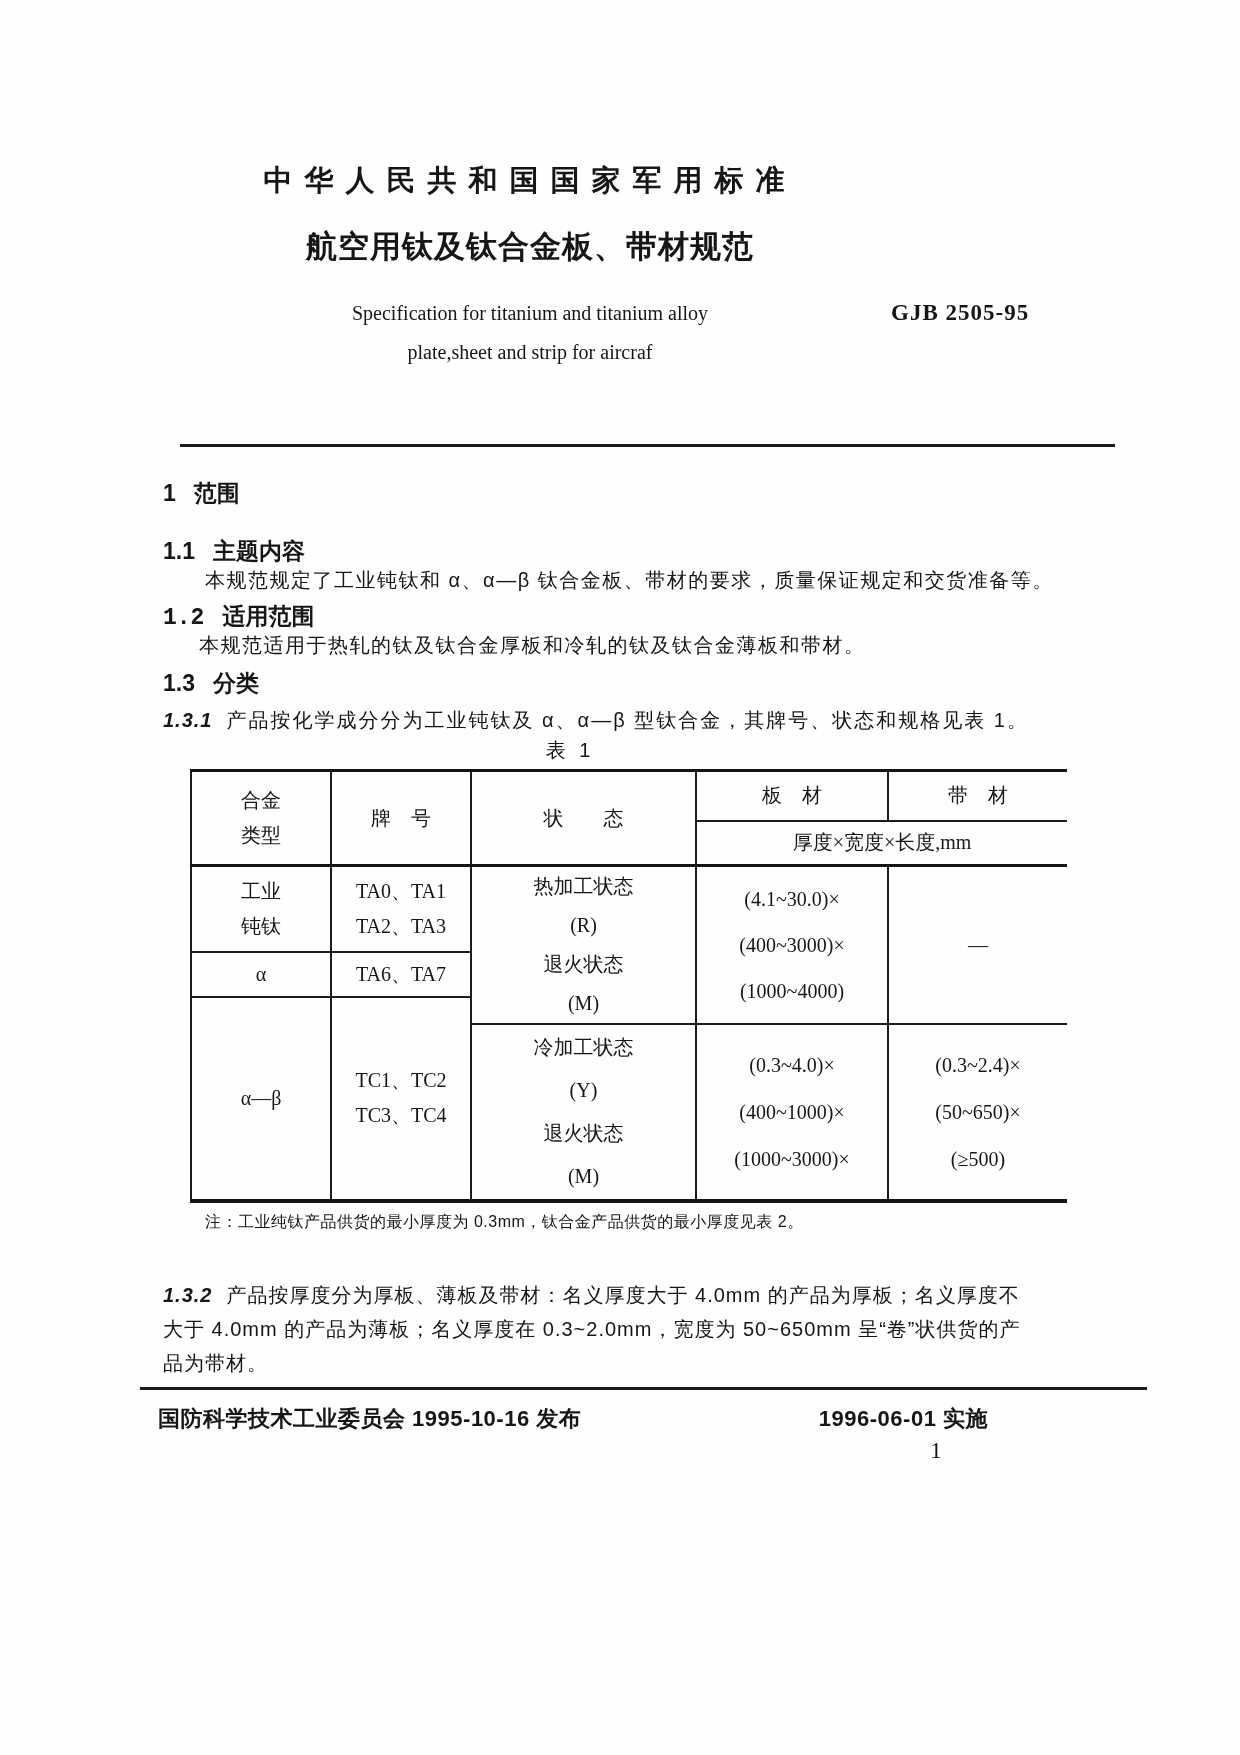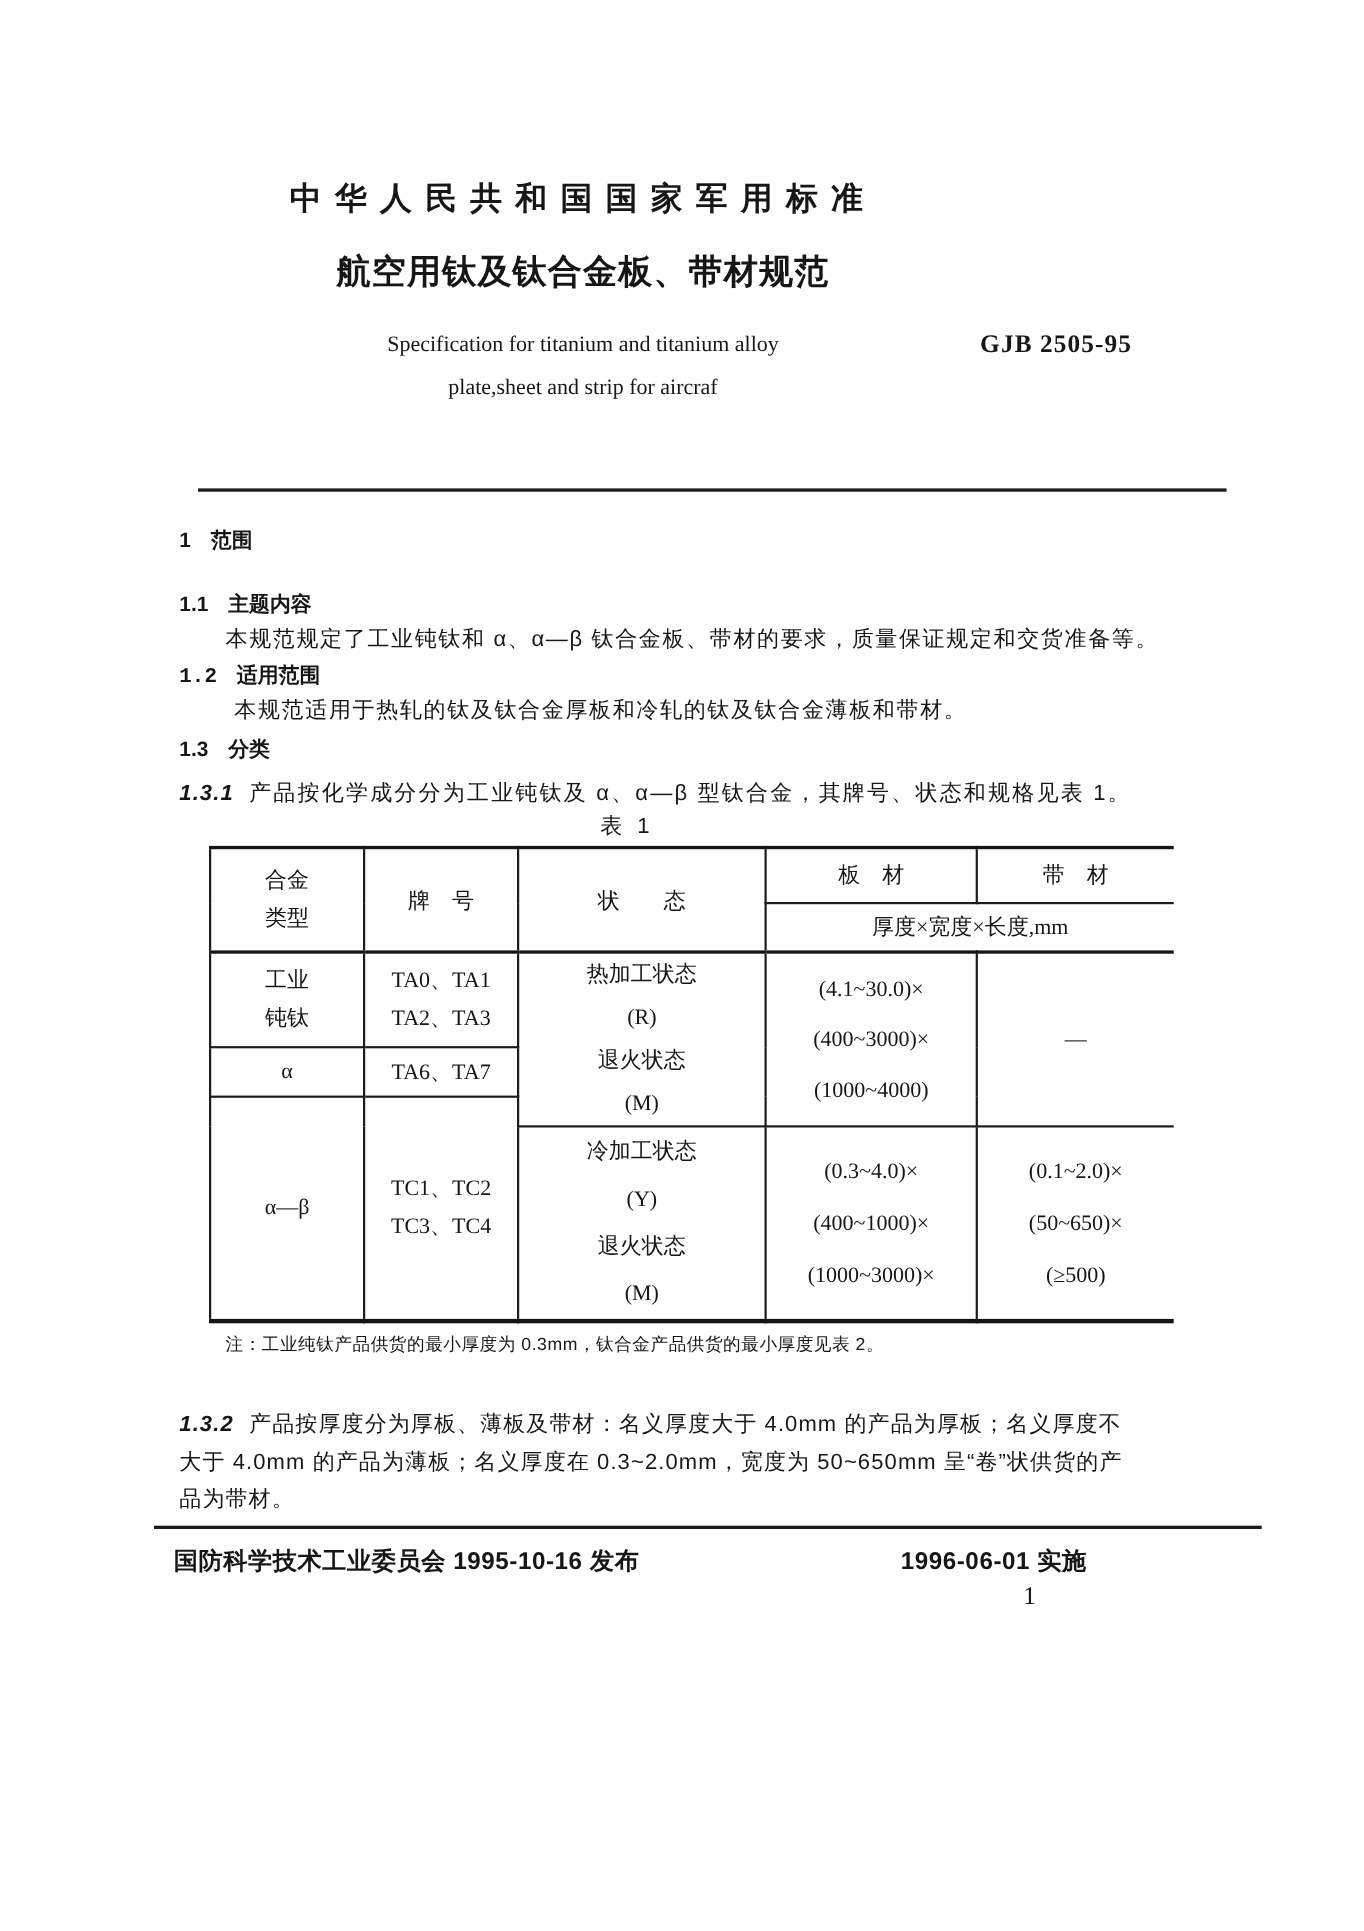--- a/index.html
+++ b/index.html
@@ -13,21 +13,21 @@
     font-size:29px;font-weight:bold;letter-spacing:12px;}
   .doc-title{left:0;top:226px;width:1060px;text-align:center;
     font-size:31px;font-weight:bold;letter-spacing:1px;}
   .en-title{left:0;top:294px;width:1060px;text-align:center;
     font-family:"Liberation Serif",serif;font-size:20px;font-weight:normal;line-height:39px;}
   .gjb{left:891px;top:300px;font-family:"Liberation Serif",serif;
     font-size:23px;font-weight:bold;letter-spacing:1px;}
   .rule{background:#1b1b1b;}
   .rule-top{left:180px;top:444px;width:935px;height:3px;}
   
-  .heading{font-size:19px;font-weight:bold;white-space:nowrap;text-align:right;}
+  .heading{font-size:23px;font-weight:bold;white-space:nowrap;text-align:right;}
   .heading .hnum{margin-right:18px;}
   .para{font-size:20px;letter-spacing:1.5px;white-space:nowrap;}
   .numpara{font-size:20px;letter-spacing:2px;white-space:nowrap;}
   .numpara .hnum{font-weight:bold;margin-right:14px;letter-spacing:1px;font-style:italic;}
   .s132{line-height:34px;}
   
   .tbl-caption{left:190px;top:737px;width:760px;text-align:center;
     font-size:20px;letter-spacing:4px;}
   .tbl-wrap{left:190px;top:769px;}
   table.t1{border-collapse:collapse;table-layout:fixed;width:876px;height:428px;
@@ -72,21 +72,21 @@
   </div>
 
   <div class="abs heading" style="left:163px;top:536px;">
     <span class="hnum">1.1</span><span>主题内容</span>
   </div>
   <div class="abs para" style="left:205px;top:567px;">本规范规定了工业钝钛和 α、α—β 钛合金板、带材的要求，质量保证规定和交货准备等。</div>
 
   <div class="abs heading" style="left:163px;top:601px;font-family:Liberation Mono, monospace;">
     <span class="hnum">1.2</span><span>适用范围</span>
   </div>
-  <div class="abs para" style="left:213px;top:632px;">本规范适用于热轧的钛及钛合金厚板和冷轧的钛及钛合金薄板和带材。</div>
+  <div class="abs para" style="left:199px;top:632px;">本规范适用于热轧的钛及钛合金厚板和冷轧的钛及钛合金薄板和带材。</div>
 
   <div class="abs heading" style="left:163px;top:668px;">
     <span class="hnum">1.3</span><span>分类</span>
   </div>
 
   <div class="abs numpara" style="left:163px;top:707px;">
     <span class="hnum">1.3.1</span><span>产品按化学成分分为工业钝钛及 α、α—β 型钛合金，其牌号、状态和规格见表 1。</span>
   </div>
 
   <div class="abs tbl-caption">表 1</div>
@@ -153,21 +153,21 @@
           <div>(Y)</div>
           <div>退火状态</div>
           <div>(M)</div>
         </td>
         <td class="lh47">
           <div>(0.3~4.0)×</div>
           <div>(400~1000)×</div>
           <div>(1000~3000)×</div>
         </td>
         <td class="lh47 no-r">
-          <div>(0.1~2.0)×</div>
+          <div>(0.3~2.4)×</div>
           <div>(50~650)×</div>
           <div>(≥500)</div>
         </td>
       </tr>
     </tbody>
       </table>
   </div>
 
   <div class="abs tbl-note">注：工业纯钛产品供货的最小厚度为 0.3mm，钛合金产品供货的最小厚度见表 2。</div>
 

